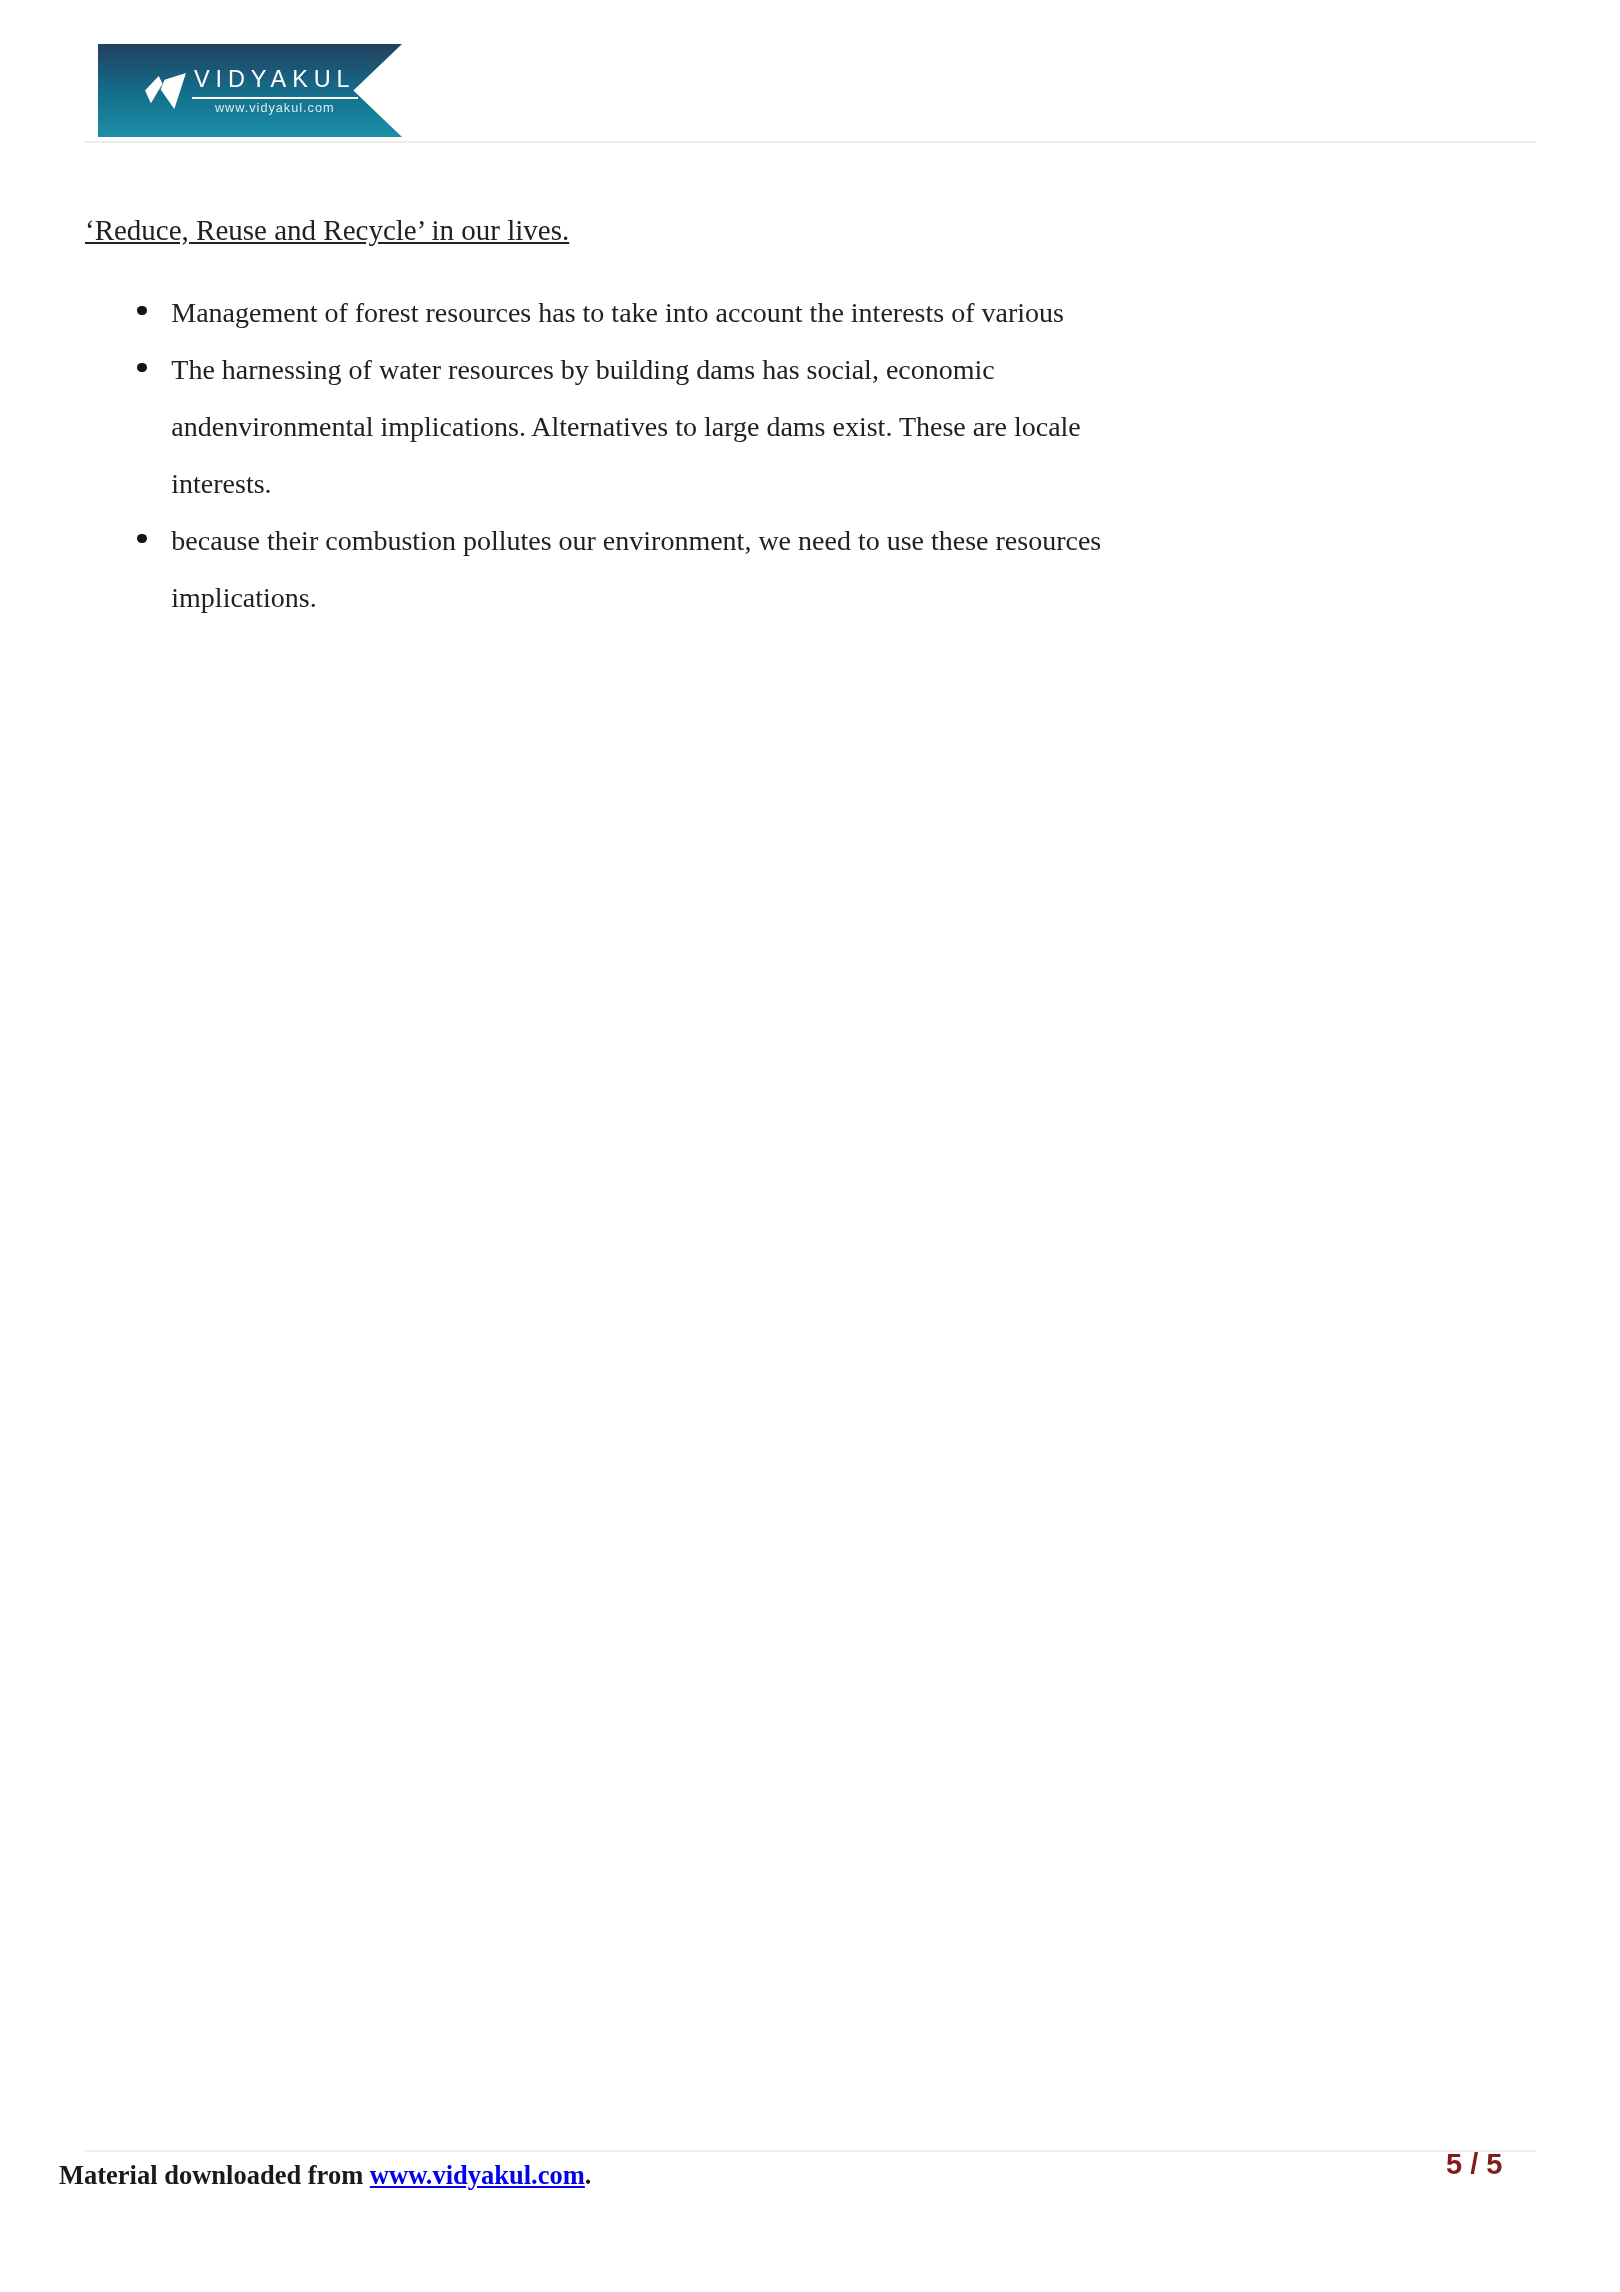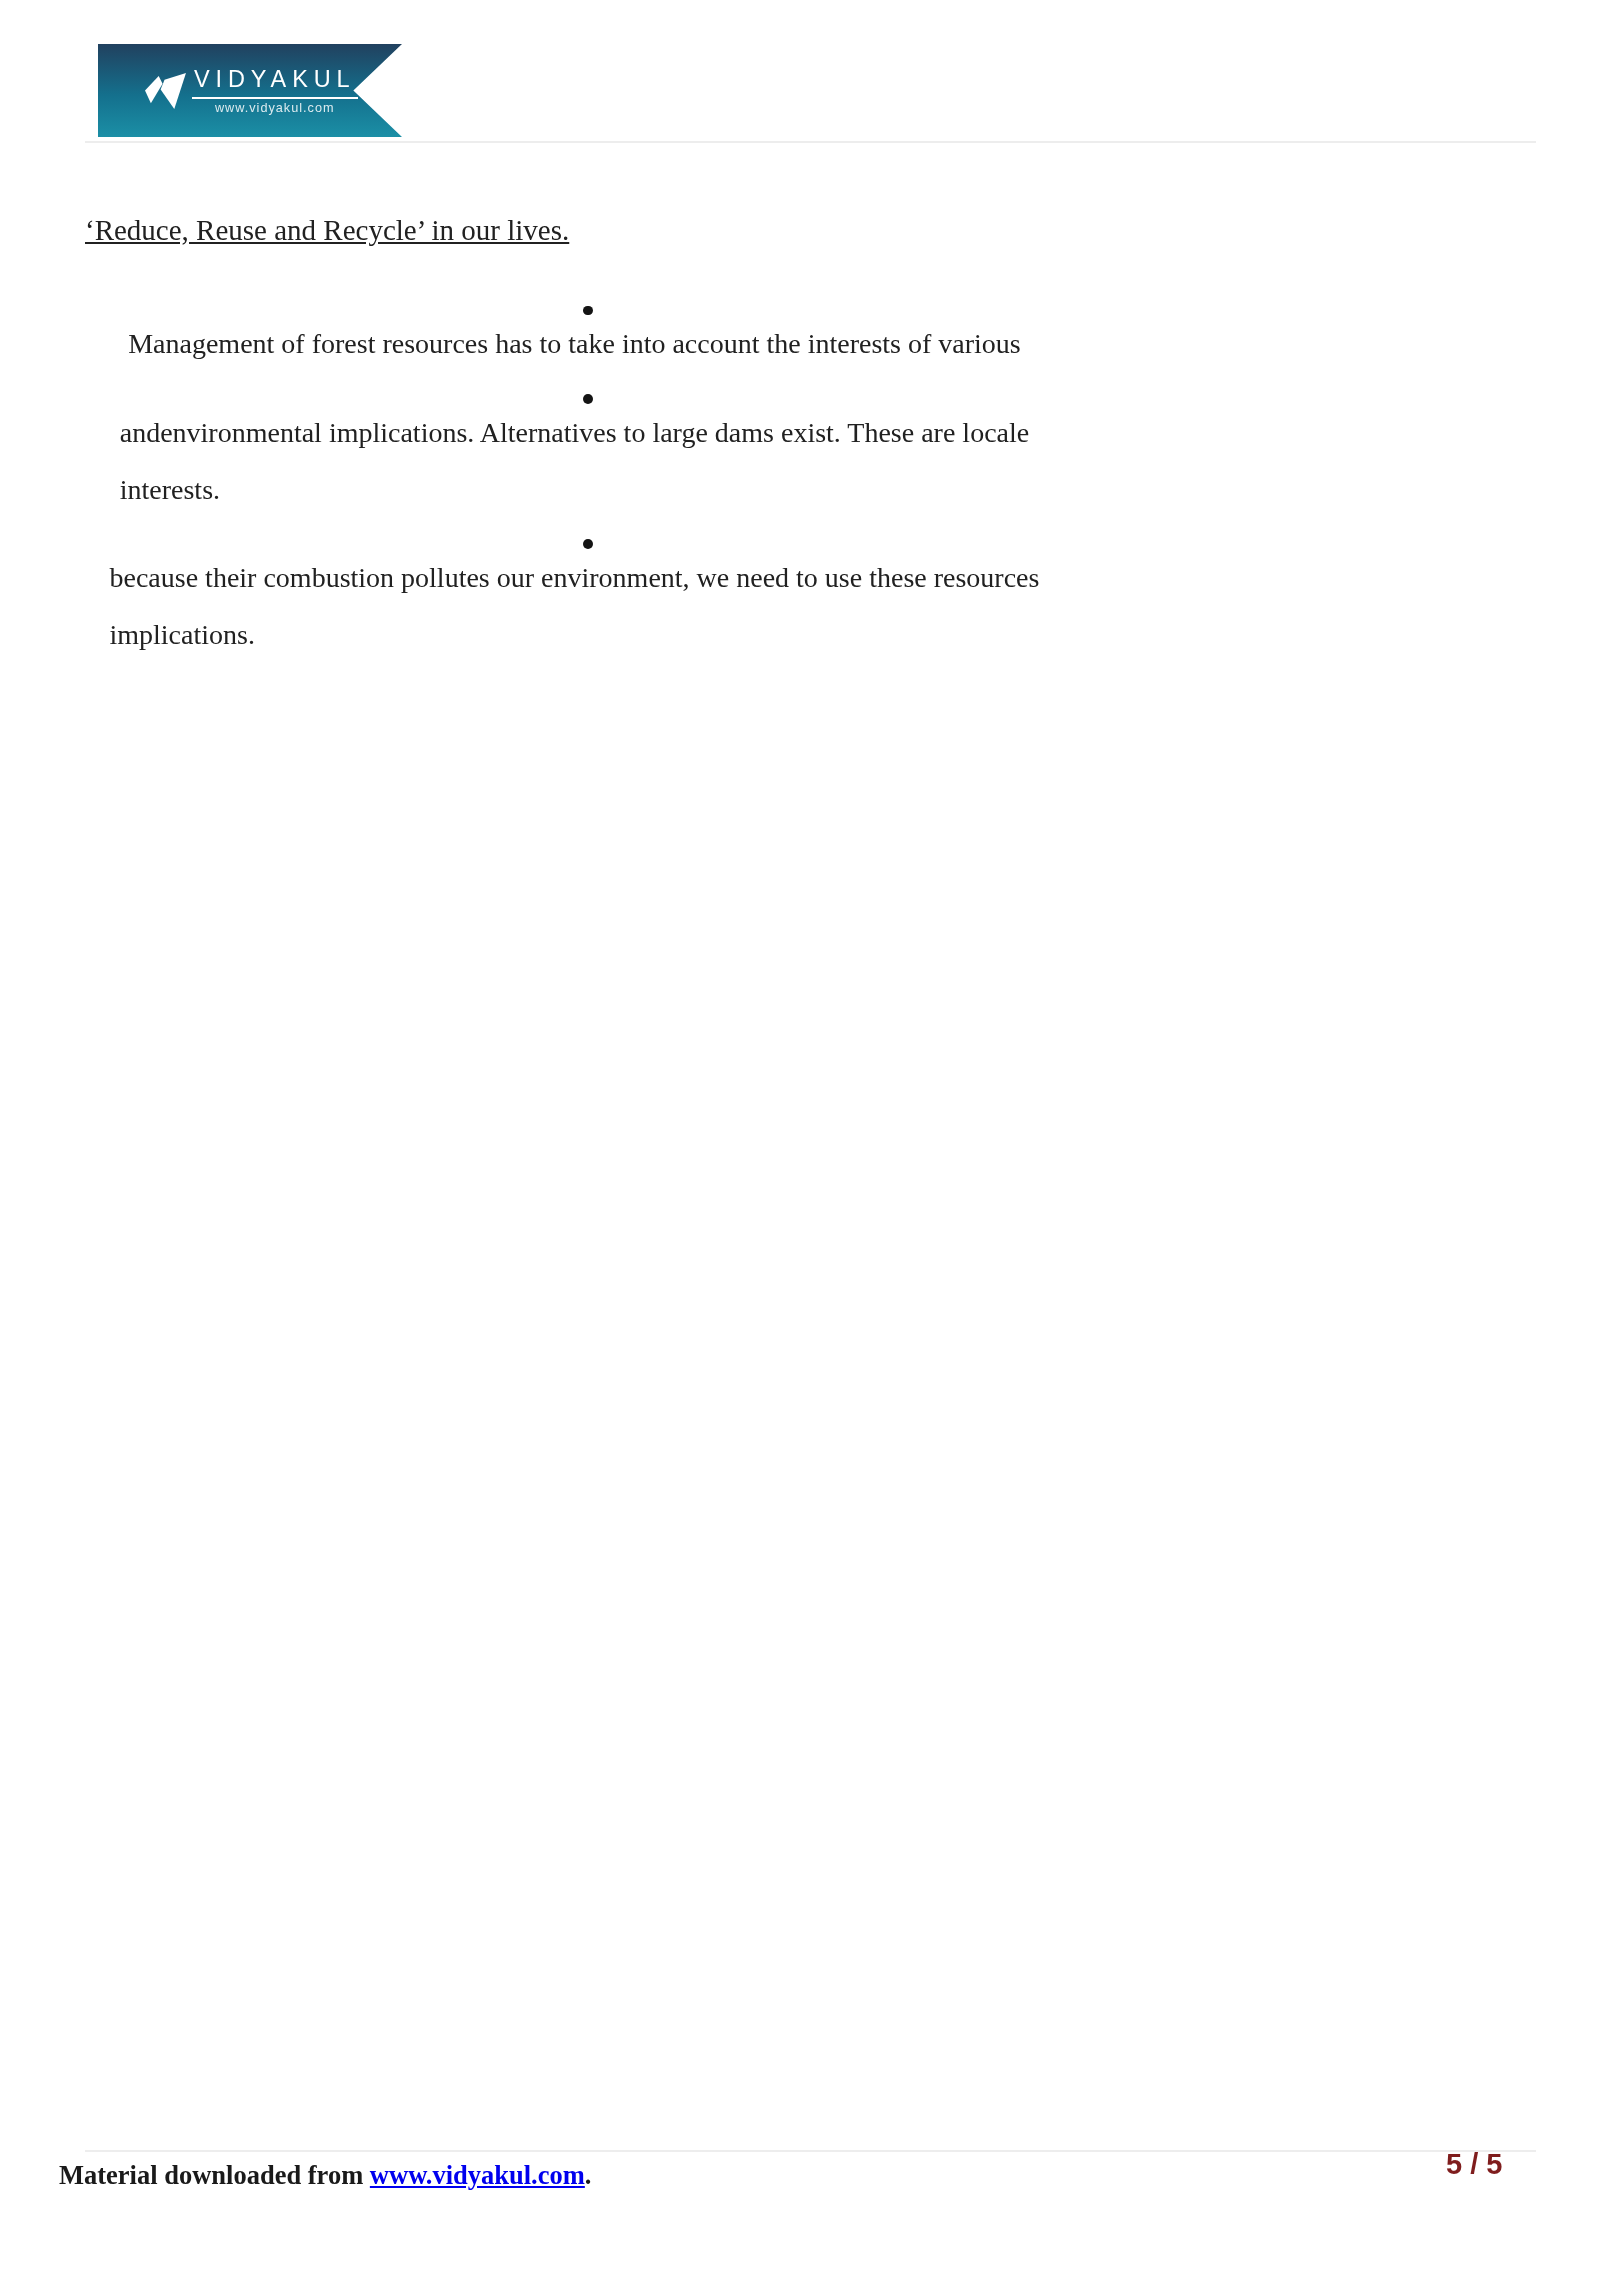--- a/index.html
+++ b/index.html
@@ -49,21 +49,21 @@
   .doc-title {
     position:absolute; left:85px; top:214px;
     font-size:29px; color:#212121;
     white-space:nowrap;
     text-decoration:underline;
   }
   .bullet-list {
     position:absolute; left:85px; top:284px;
     margin:0; padding:0; list-style:none;
   }
-  .bullet-item { display:flex; align-items:center;flex-direction:column; }
+  .bullet-item { display:flex; align-items:flex-start; }
   .dot {
     width:9.8px; height:9.8px; border-radius:50%;
     background:#141414;
     margin:21.6px 0 0 52px; flex:none;
   }
   .lines { margin-left:24.5px; }
   .line {
     font-size:28px; line-height:57px;
     color:#212121; white-space:nowrap;
   }
@@ -103,20 +103,21 @@
 <ul class="bullet-list">
     <li class="bullet-item">
       <span class="dot"></span>
       <div class="lines">
         <div class="line">Management of forest resources has to take into account the interests of various</div>
       </div>
     </li>
     <li class="bullet-item">
       <span class="dot"></span>
       <div class="lines">
+        <div class="line">The harnessing of water resources by building dams has social, economic</div>
         <div class="line">andenvironmental implications. Alternatives to large dams exist. These are locale</div>
         <div class="line">interests.</div>
       </div>
     </li>
     <li class="bullet-item">
       <span class="dot"></span>
       <div class="lines">
         <div class="line">because their combustion pollutes our environment, we need to use these resources</div>
         <div class="line">implications.</div>
       </div>

